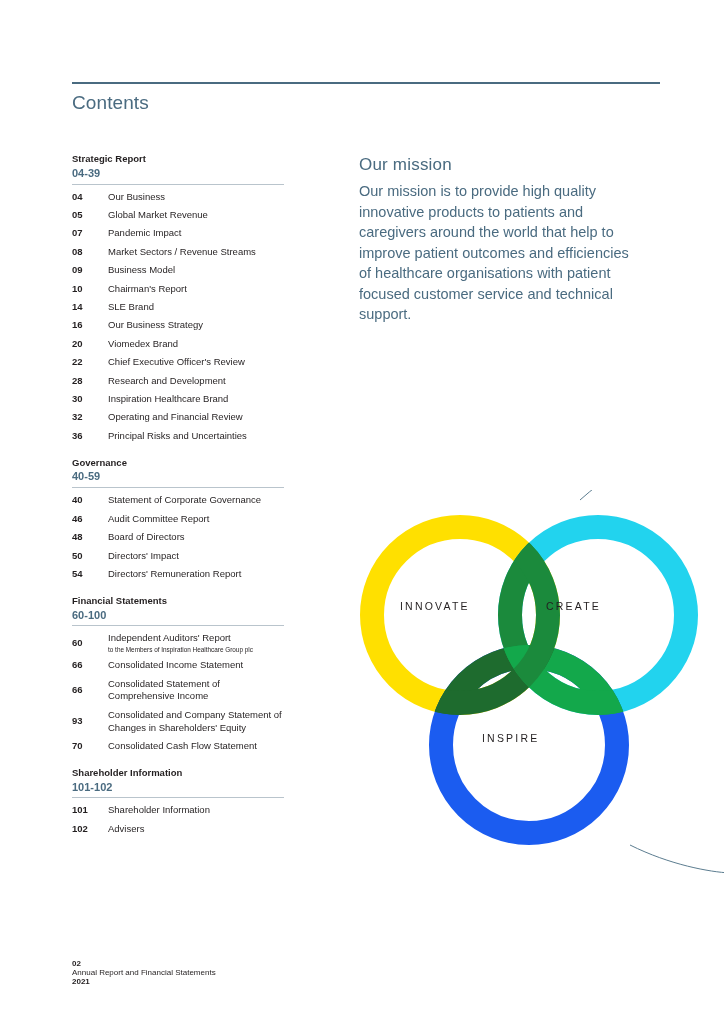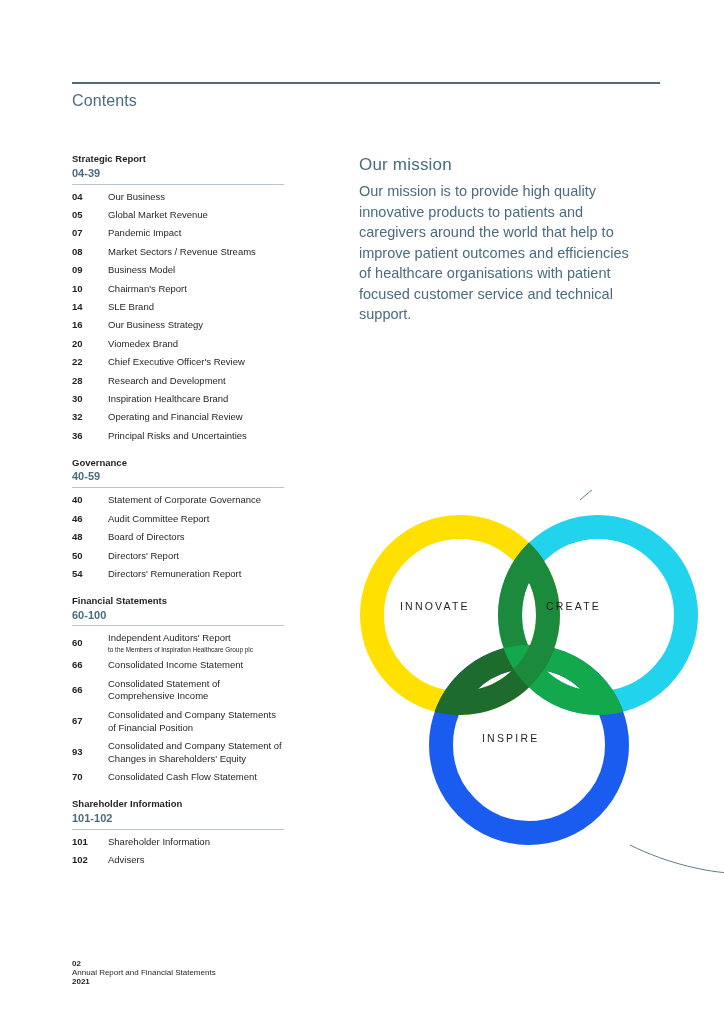--- a/index.html
+++ b/index.html
@@ -24,21 +24,21 @@
     left: 72px;
     top: 82px;
     width: 588px;
     height: 2px;
     background: #4a6b80;
   }
   .page-title {
     position: absolute;
     left: 72px;
     top: 92px;
-    font-size: 16px;
+    font-size: 19px;
     font-weight: 400;
     color: #4a6b80;
     letter-spacing: 0.1px;
   }
 
   
   .toc {
     position: absolute;
     left: 72px;
     top: 152px;
@@ -237,21 +237,21 @@
       <div class="toc-row">
         <span class="toc-num">46</span>
         <span class="toc-label">Audit Committee Report</span>
       </div>
       <div class="toc-row">
         <span class="toc-num">48</span>
         <span class="toc-label">Board of Directors</span>
       </div>
       <div class="toc-row">
         <span class="toc-num">50</span>
-        <span class="toc-label">Directors' Report</span>
+        <span class="toc-label">Directors' Impact</span>
       </div>
       <div class="toc-row">
         <span class="toc-num">54</span>
         <span class="toc-label">Directors' Remuneration Report</span>
       </div>
     </div>
 
     <div class="toc-section">
       <div class="toc-sec-title">Financial Statements</div>
       <div class="toc-sec-range">60-100</div>
@@ -264,24 +264,20 @@
           <span class="toc-sub">to the Members of Inspiration Healthcare Group plc</span>
         </span>
       </div>
       <div class="toc-row">
         <span class="toc-num">66</span>
         <span class="toc-label">Consolidated Income Statement</span>
       </div>
       <div class="toc-row">
         <span class="toc-num">66</span>
         <span class="toc-label">Consolidated Statement of Comprehensive Income</span>
-      </div>
-      <div class="toc-row">
-        <span class="toc-num">67</span>
-        <span class="toc-label">Consolidated and Company Statements of Financial Position</span>
       </div>
       <div class="toc-row">
         <span class="toc-num">93</span>
         <span class="toc-label">Consolidated and Company Statement of Changes in Shareholders' Equity</span>
       </div>
       <div class="toc-row">
         <span class="toc-num">70</span>
         <span class="toc-label">Consolidated Cash Flow Statement</span>
       </div>
     </div>

